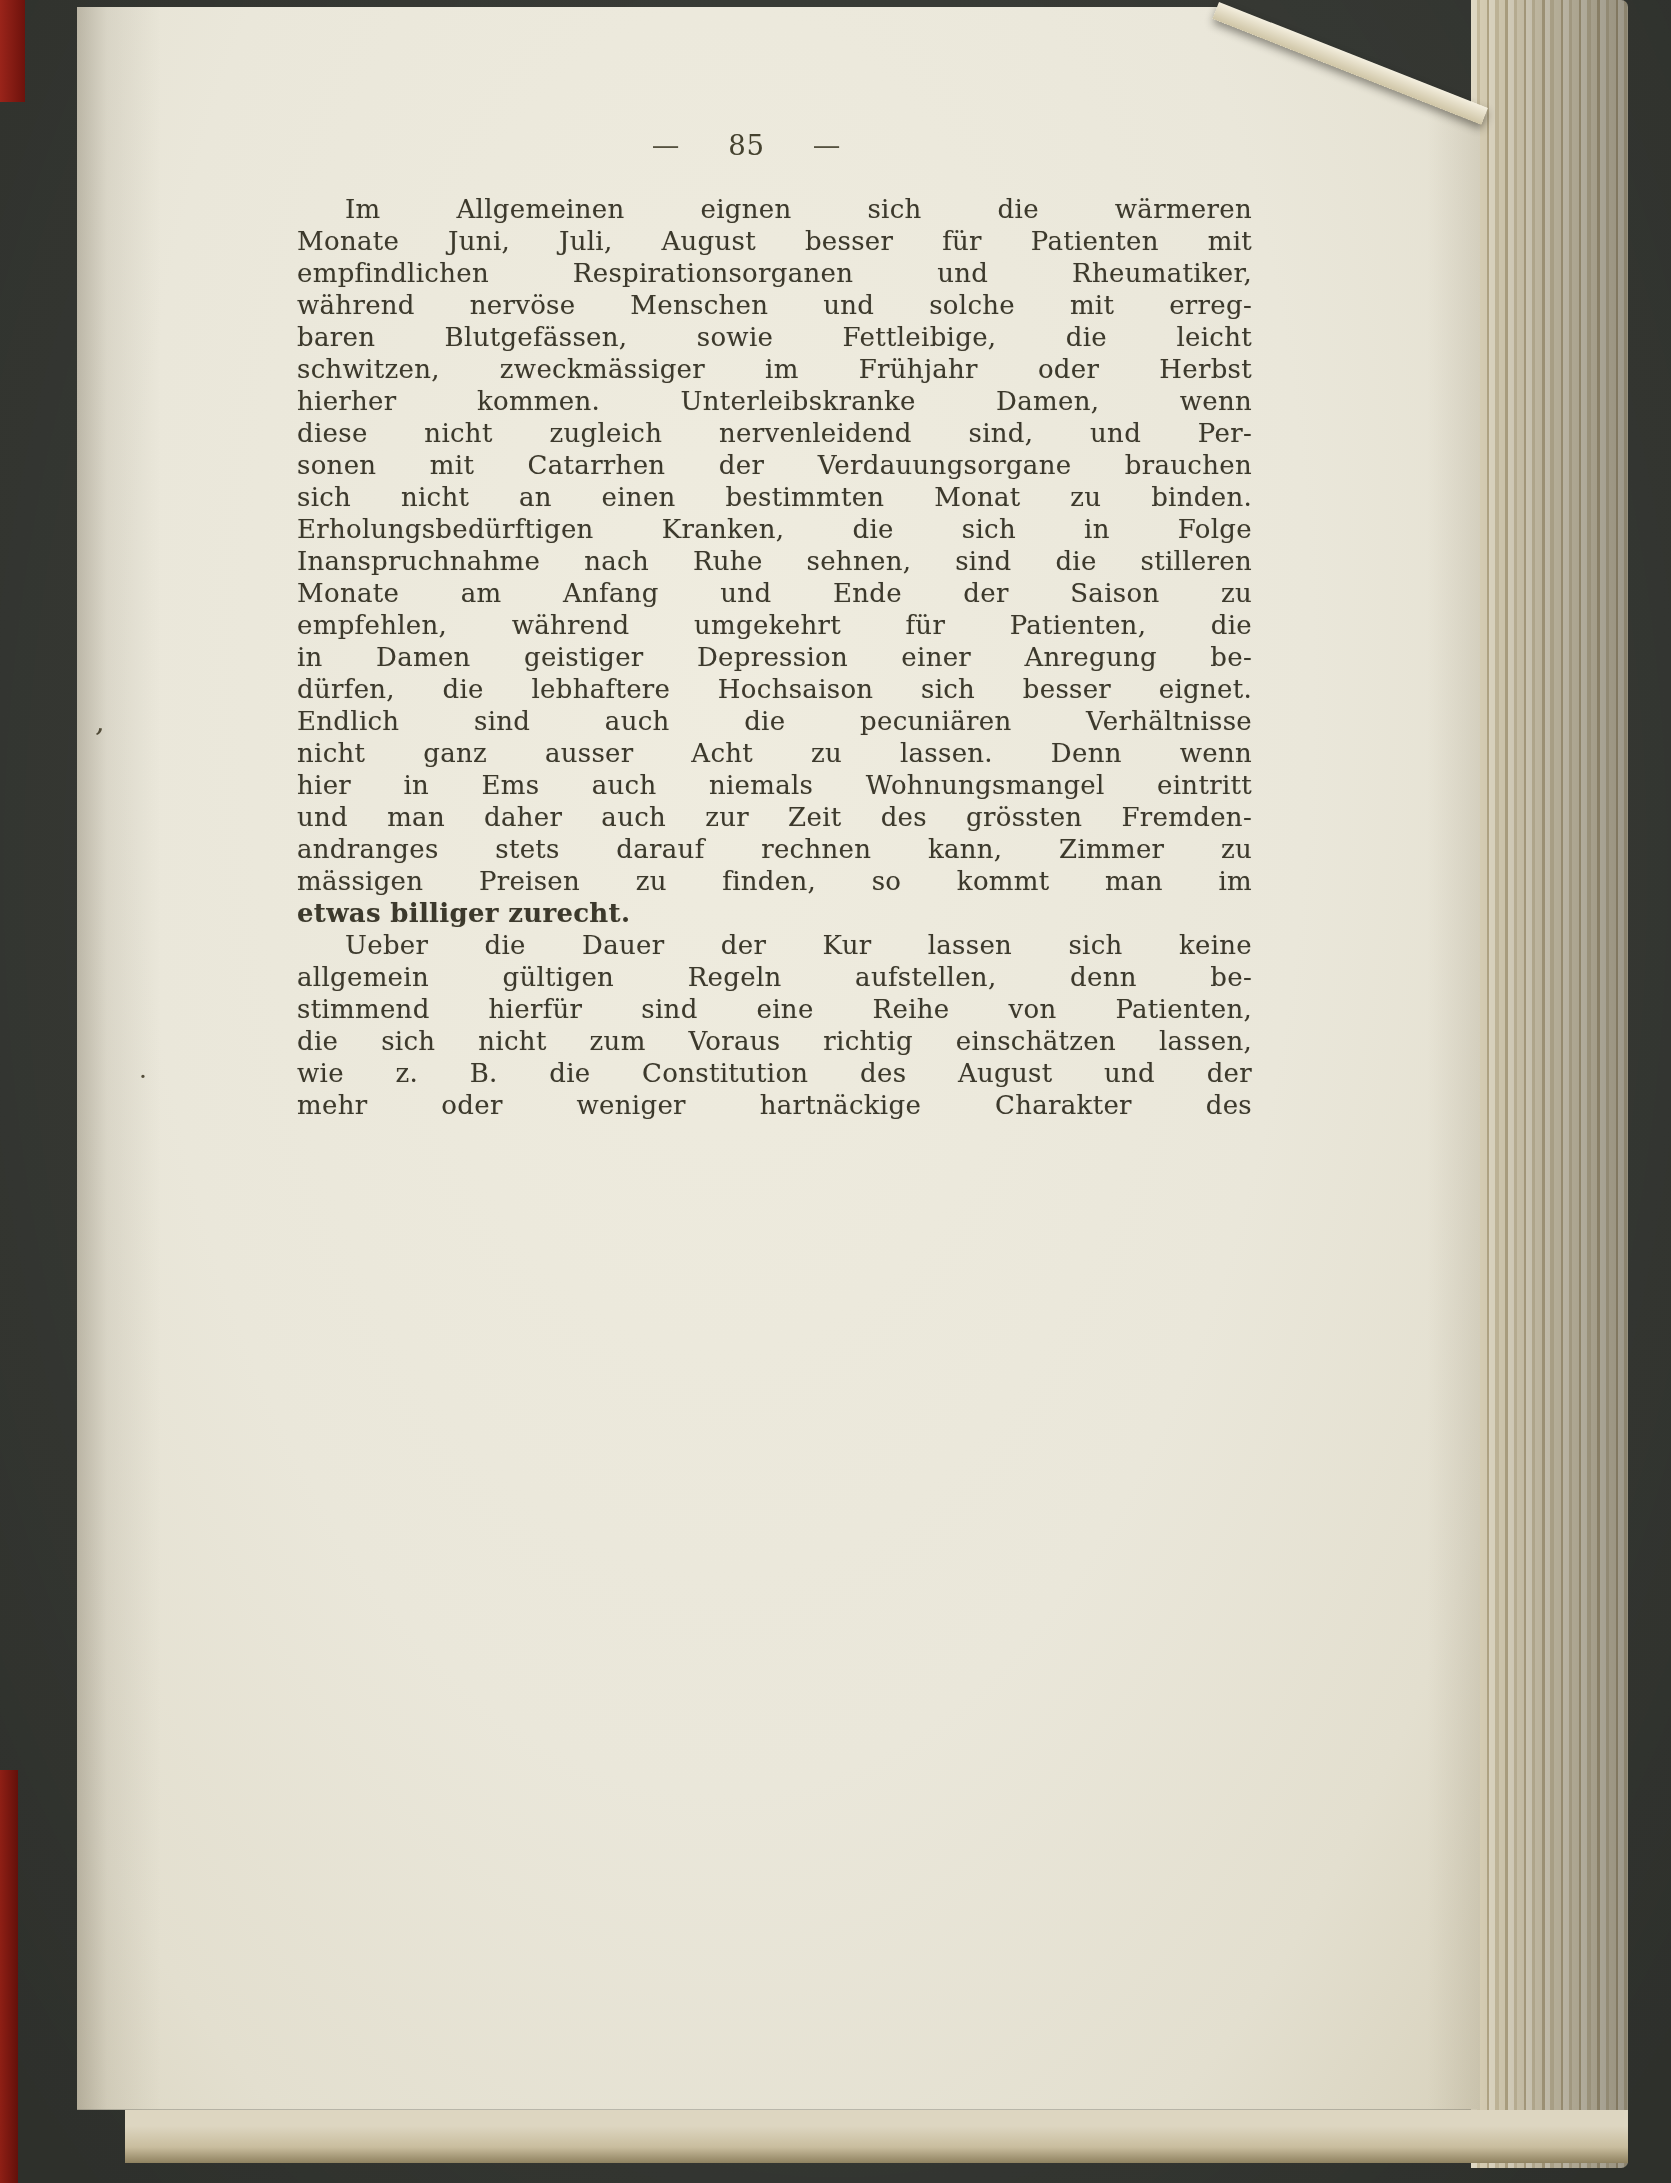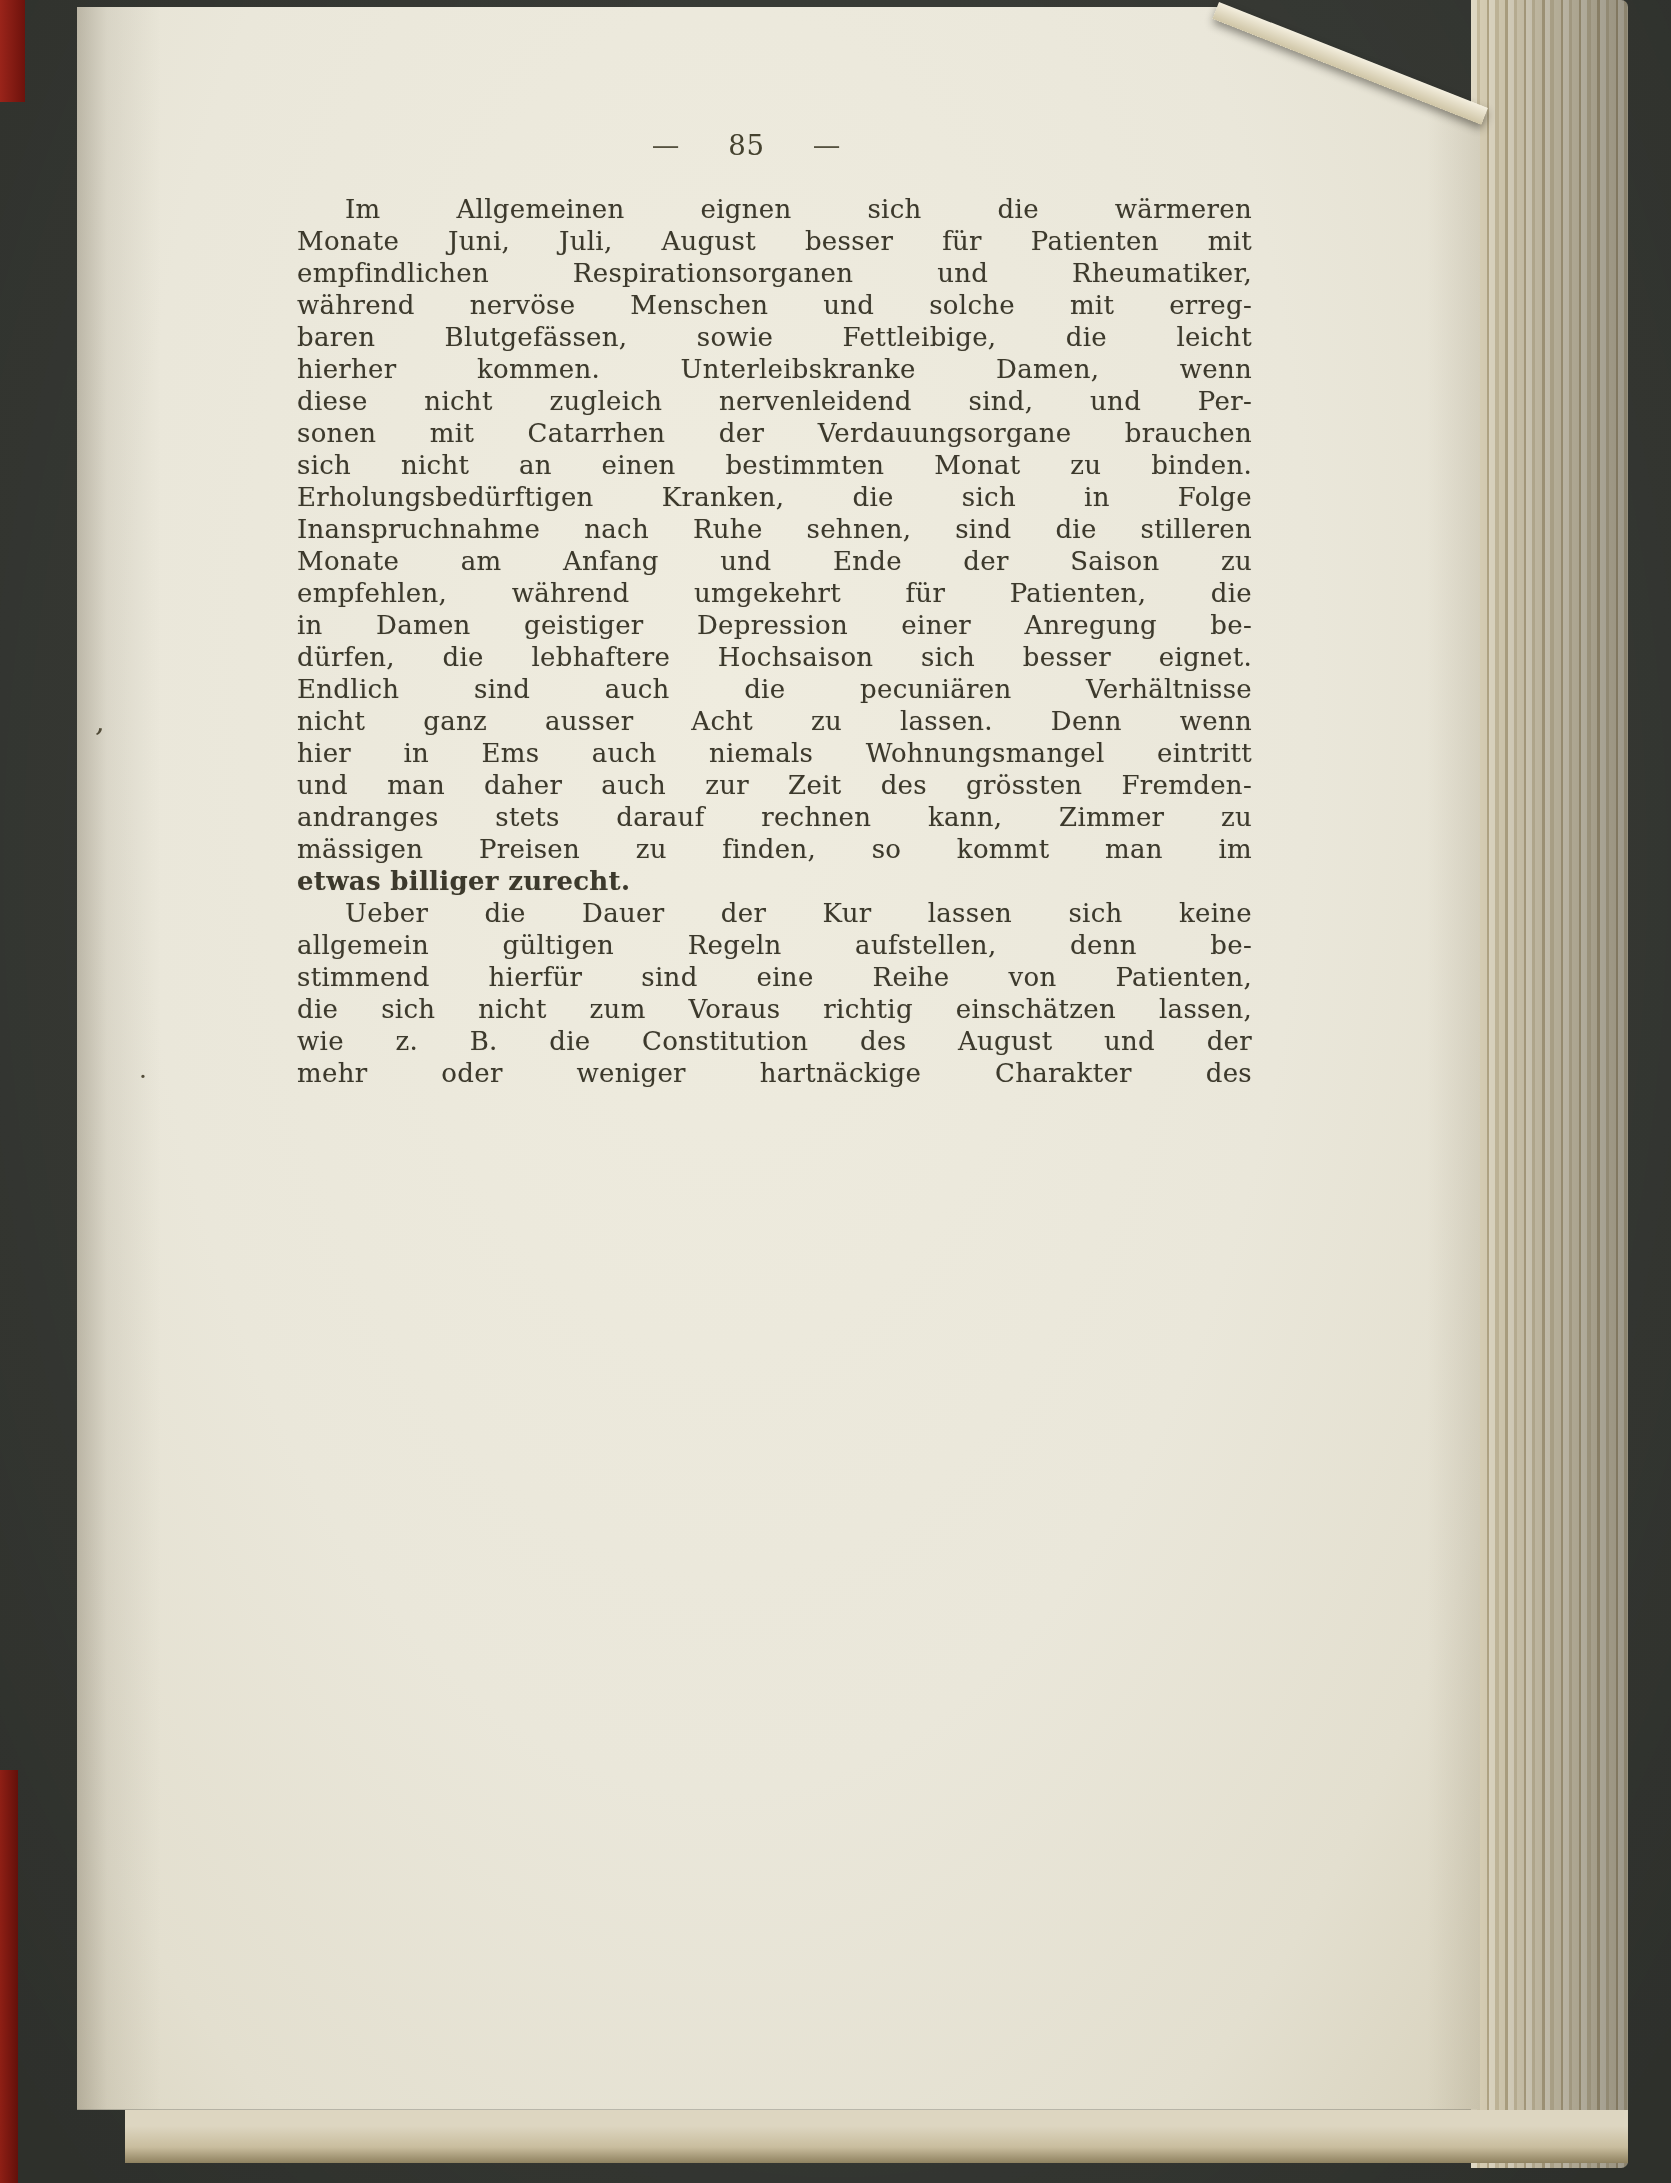--- a/index.html
+++ b/index.html
@@ -105,20 +105,21 @@
     </div>
 
     <div class="textblock">
 
       <div class="para">
         <div class="line indent">Im Allgemeinen eignen sich die wärmeren</div>
         <div class="line">Monate Juni, Juli, August besser für Patienten mit</div>
         <div class="line">empfindlichen Respirationsorganen und Rheumatiker,</div>
         <div class="line">während nervöse Menschen und solche mit erreg-</div>
         <div class="line">baren Blutgefässen, sowie Fettleibige, die leicht</div>
+        <div class="line">schwitzen, zweckmässiger im Frühjahr oder Herbst</div>
         <div class="line">hierher kommen. Unterleibskranke Damen, wenn</div>
         <div class="line">diese nicht zugleich nervenleidend sind, und Per-</div>
         <div class="line">sonen mit Catarrhen der Verdauungsorgane brauchen</div>
         <div class="line">sich nicht an einen bestimmten Monat zu binden.</div>
         <div class="line">Erholungsbedürftigen Kranken, die sich in Folge</div>
         <div class="line">Inanspruchnahme nach Ruhe sehnen, sind die stilleren</div>
         <div class="line">Monate am Anfang und Ende der Saison zu</div>
         <div class="line">empfehlen, während umgekehrt für Patienten, die</div>
         <div class="line">in Damen geistiger Depression einer Anregung be-</div>
         <div class="line">dürfen, die lebhaftere Hochsaison sich besser eignet.</div>

